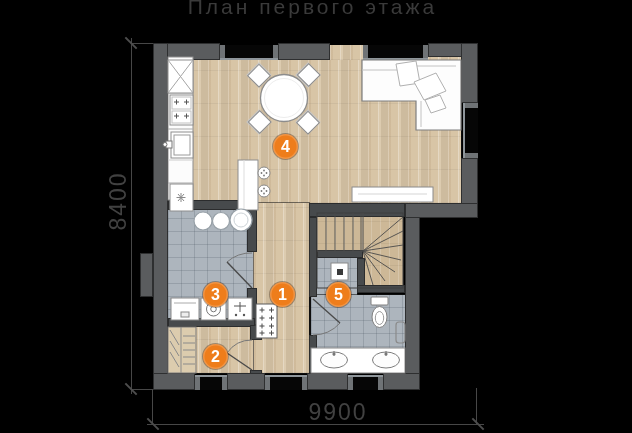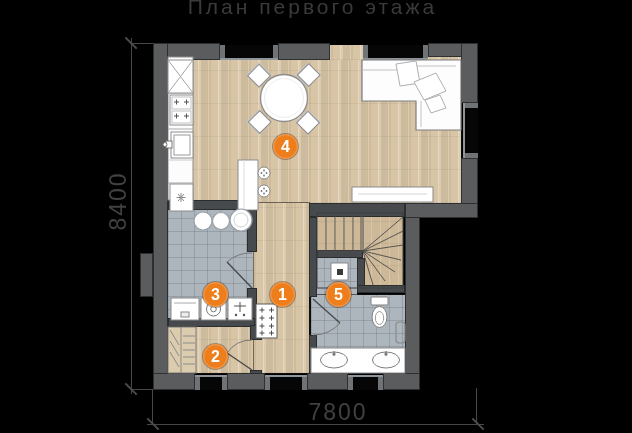--- a/index.html
+++ b/index.html
@@ -266,17 +266,17 @@
     <div class="dim-tick" style="left:123px;top:388px;"></div>
     <div class="dim-label" style="left:86px;top:190px;width:60px;height:22px;transform:rotate(-90deg);">8400</div>
   </div>
 
   <div>
     <div class="abs dim" style="left:147px;top:424px;width:337px;height:1px;"></div>
     <div class="abs dim" style="left:152px;top:390px;width:1px;height:35px;"></div>
     <div class="abs dim" style="left:476px;top:388px;width:1px;height:37px;"></div>
     <div class="dim-tick" style="left:145px;top:423px;"></div>
     <div class="dim-tick" style="left:470px;top:423px;"></div>
-    <div class="dim-label" style="left:298px;top:399px;width:80px;">7800</div>
+    <div class="dim-label" style="left:298px;top:399px;width:80px;">9900</div>
   </div>
 
   <div class="title">План первого этажа</div>
 </div>
 
 </body></html>

